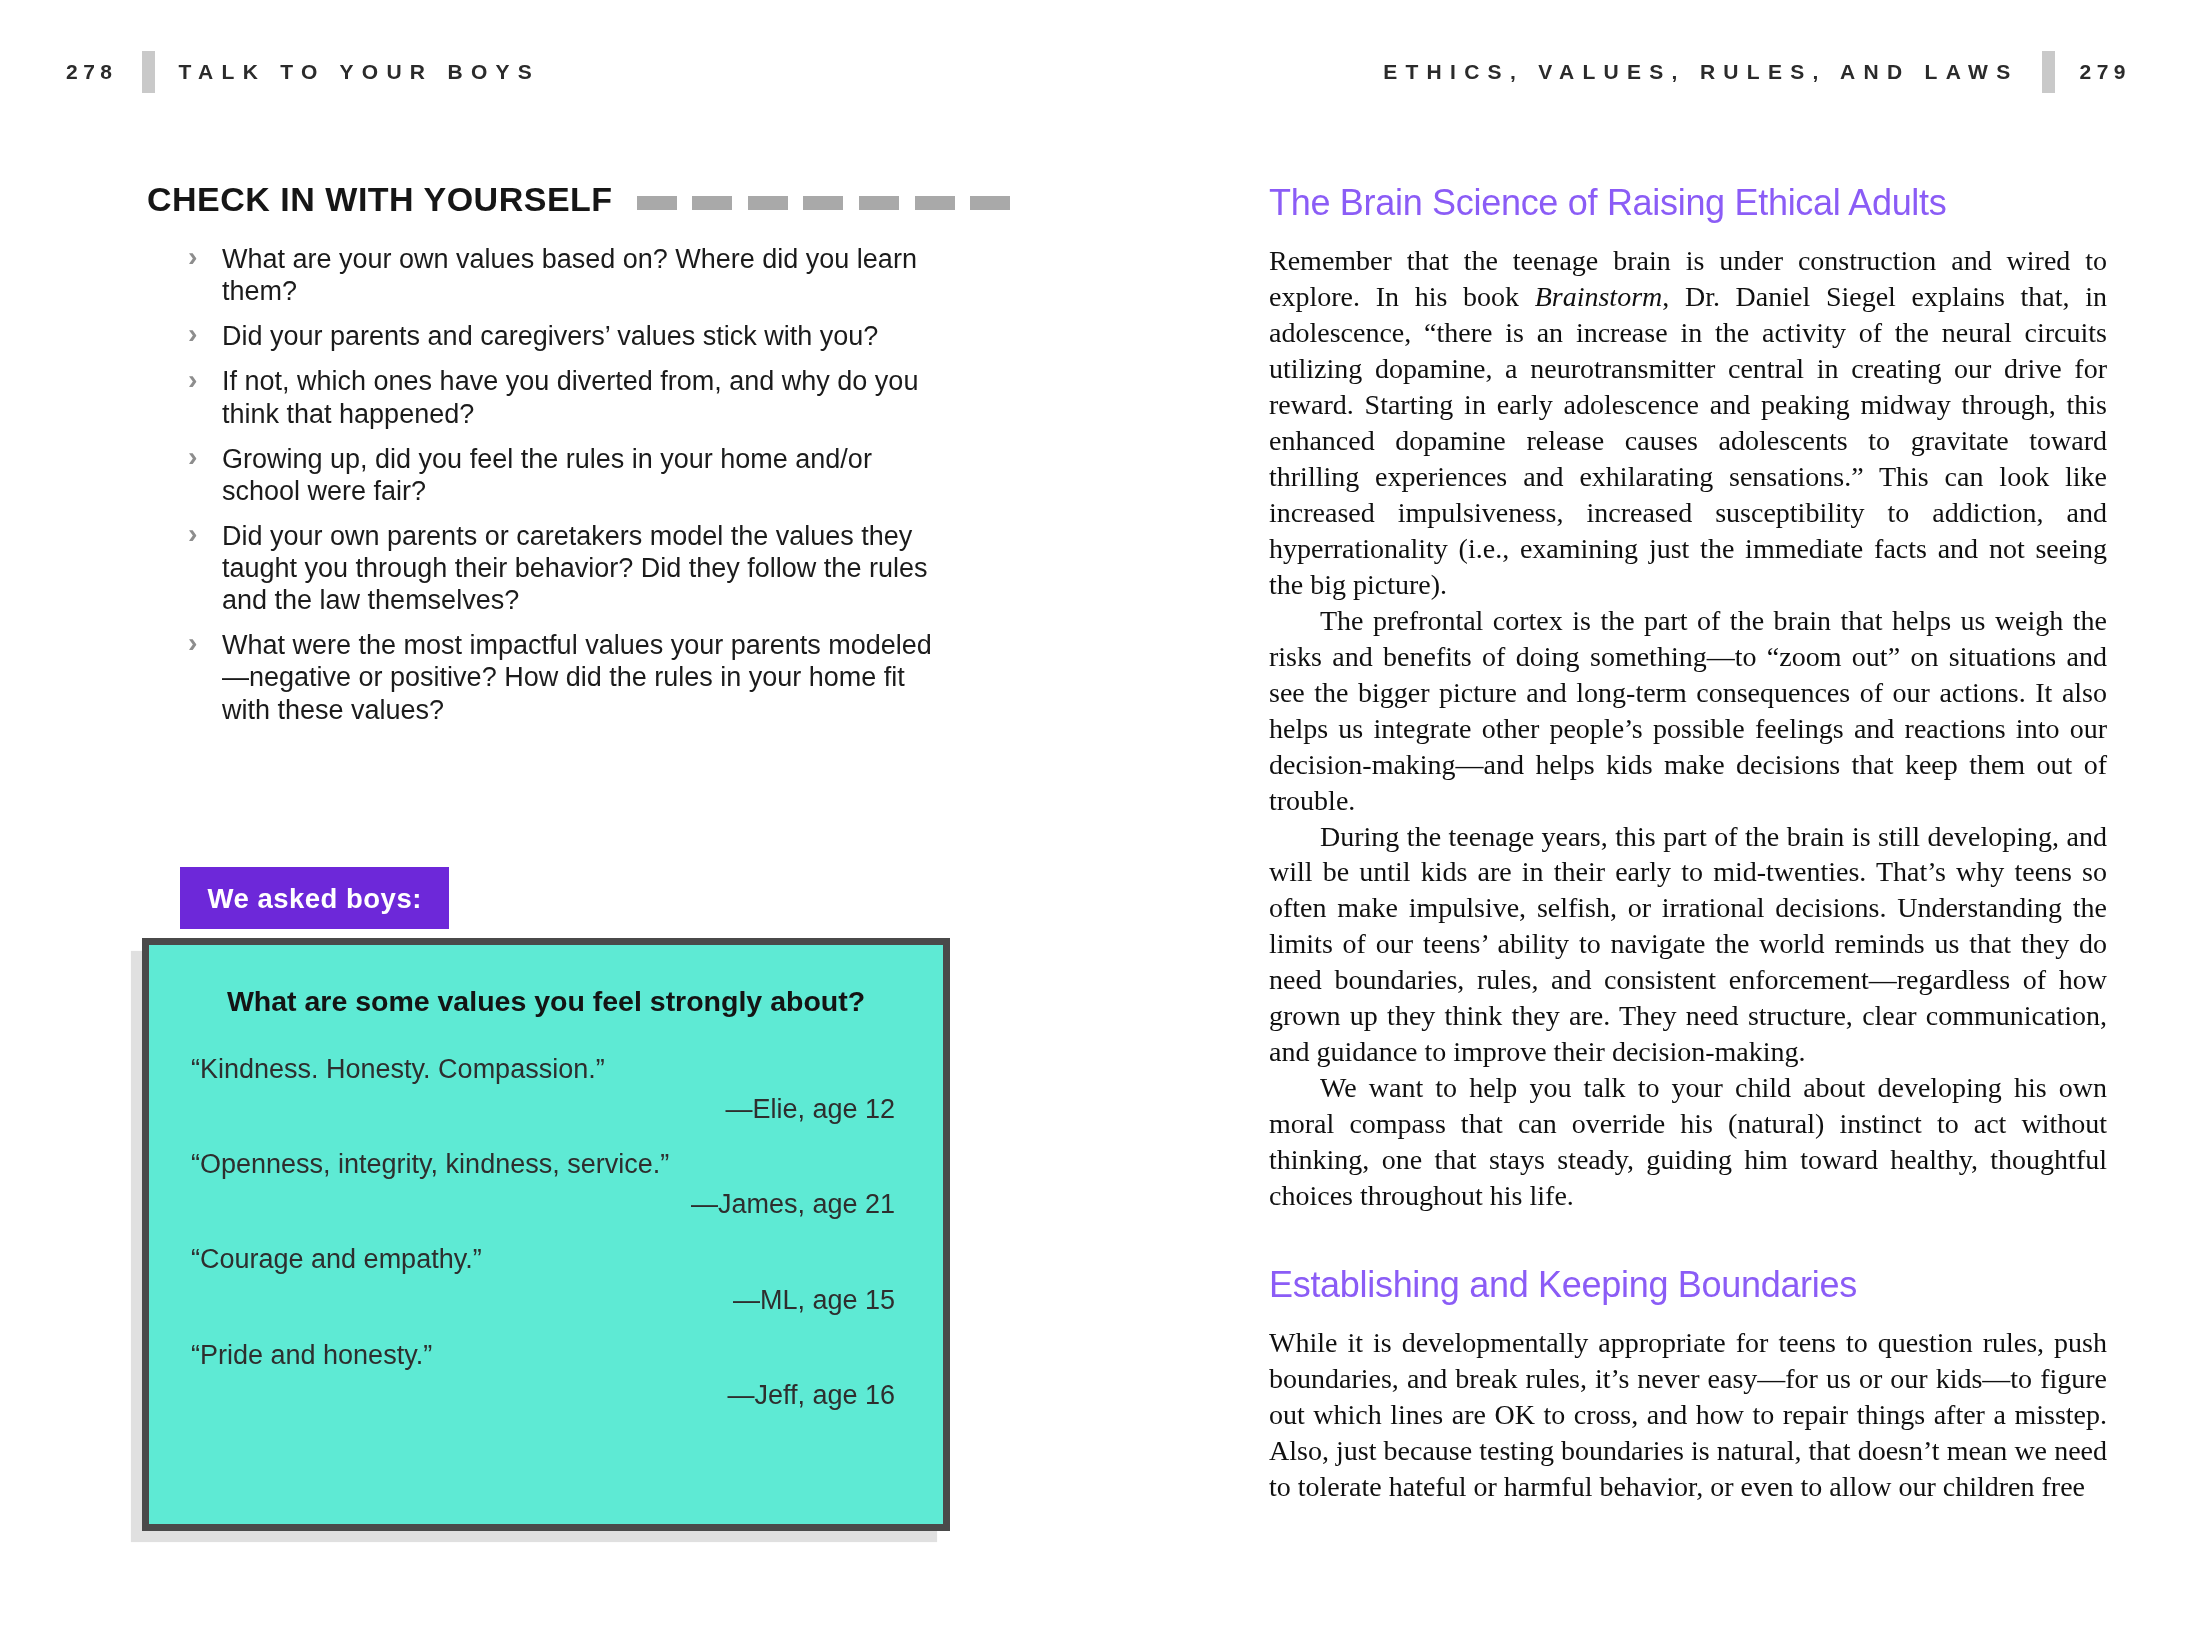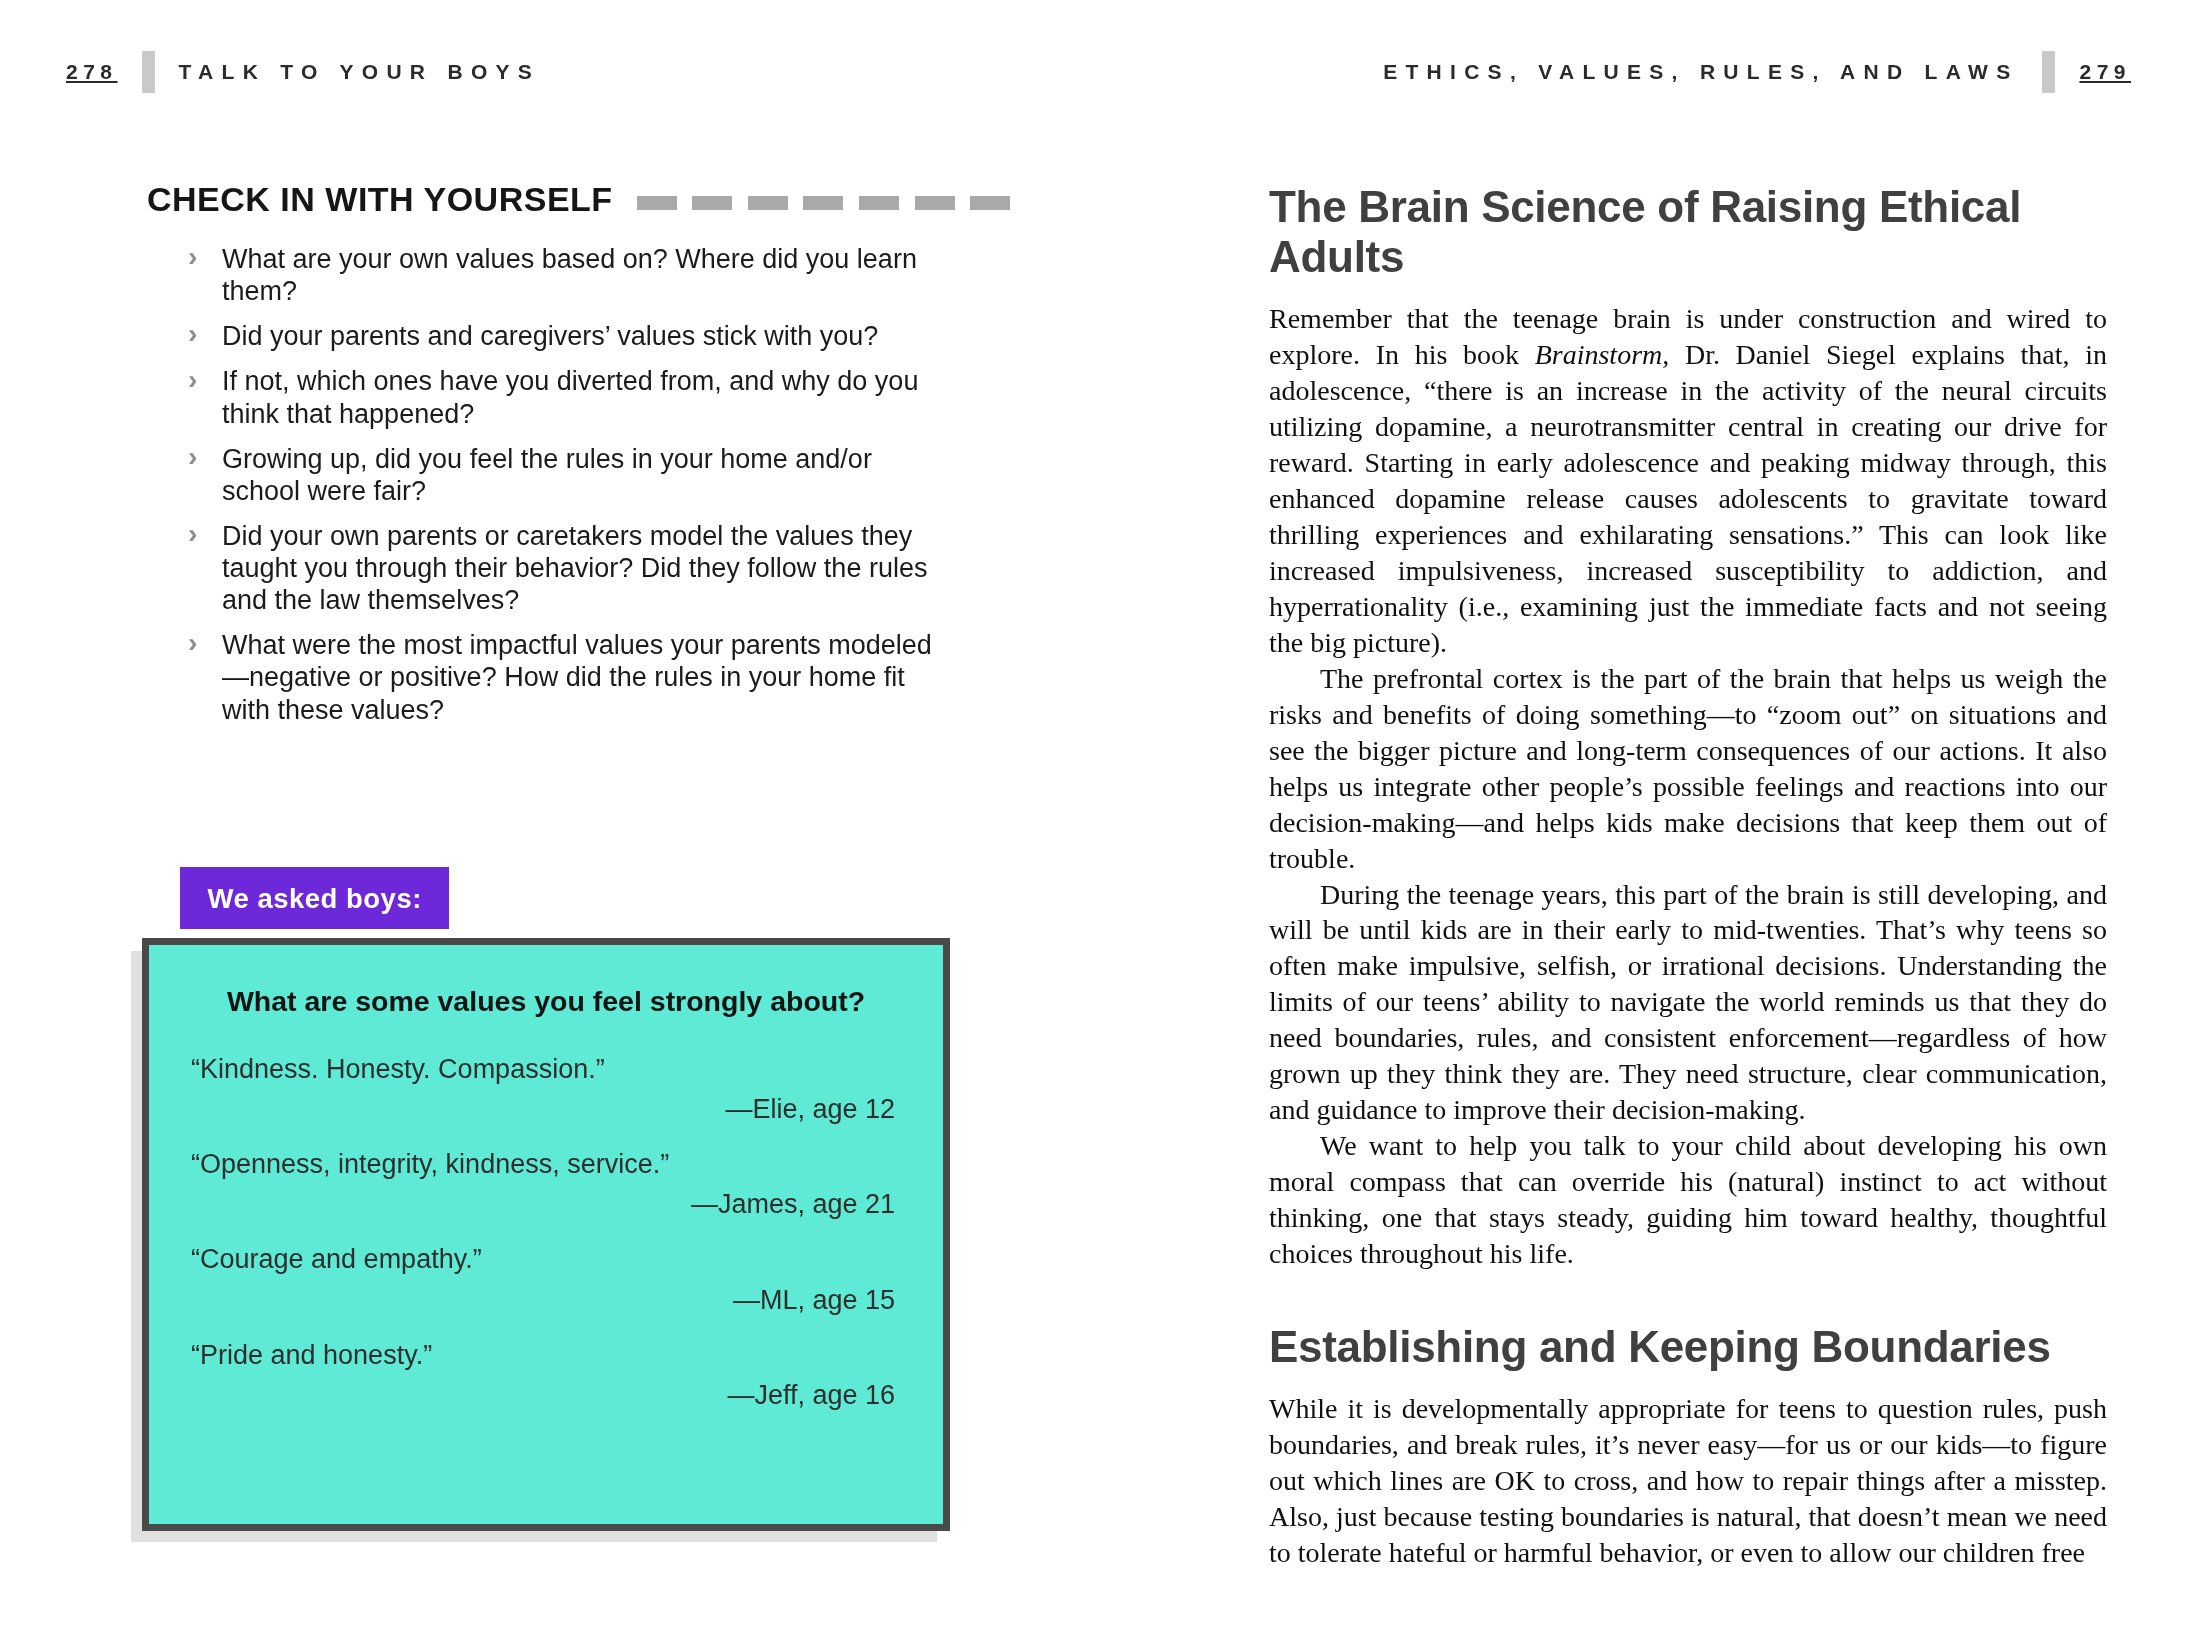--- a/index.html
+++ b/index.html
@@ -2,21 +2,21 @@
 <html style="font-size:14.7px"><head>
 <meta charset="utf-8">
 <style>
   html,body{margin:0;padding:0;background:#ffffff;}
   body{position:relative;width:2204px;height:1653px;overflow:hidden;
        font-family:"Liberation Sans",sans-serif;color:#1d1d1d;}
 
   
   .runhead{position:absolute;top:51px;display:flex;align-items:center;gap:24px;}
   .runhead .rh-text{font-size:21px;font-weight:600;letter-spacing:8.3px;color:#2b2b2b;white-space:nowrap;}
-  .runhead .rh-num{font-size:21px;font-weight:600;letter-spacing:5.5px;color:#2b2b2b;text-decoration:underline;}
+  .runhead .rh-num{font-size:21px;font-weight:600;letter-spacing:5.5px;color:#2b2b2b;}
   .runhead-left{left:66px;}
   .runhead-right{right:73px;}
   .sep-bar{width:13px;height:42px;background:#c9c9c9;}
 
   
   .left-page{position:absolute;left:147px;top:180px;width:792px;}
   .heading-row{display:flex;align-items:center;gap:24px;}
   .checkin-heading{margin:0;font-size:34px;font-weight:700;letter-spacing:0.5px;color:#161616;white-space:nowrap;}
   .dashes{display:flex;gap:15.6px;margin-top:7.3px;}
   .dash{width:40px;height:13.8px;background:#a9a9a9;}
@@ -32,21 +32,21 @@
   .asked-box{position:absolute;left:142px;top:938px;width:808px;height:593px;box-sizing:border-box;
              background:#5eead4;border:7.3px solid #4a4a4a;box-shadow:-12px 12px 0 -0.9px #e0e0e0;z-index:1;}
   .box-question{margin:40px 27.5px 0;text-align:center;font-size:28.5px;font-weight:700;color:#141414;}
   .quote-list{margin:35px 48px 0 42px;}
   .quote-item{margin-bottom:22px;}
   .quote-text{margin:0;font-size:27px;line-height:1.22;color:#2e2e2e;}
   .quote-attr{margin:7.3px 0 0;font-size:27px;line-height:1.22;color:#2e2e2e;text-align:right;}
 
   
   .right-page{position:absolute;left:1269px;top:182px;width:838px;}
-  .section-heading{margin:0 0 19px;font-size:44px;font-weight:700;color:#404040;letter-spacing:-0.3px;}
+  .section-heading{margin:0 0 19px;font-size:36px;font-weight:400;color:#8b5cf6;letter-spacing:-0.3px;}
   .section-heading.second{margin-top:50px;}
   .right-page p{margin:0;font-family:"Liberation Serif",serif;font-size:28px;line-height:1.285;
                 text-align:justify;color:#101010;}
   .right-page p.indent{text-indent:51px;}
   .book-italic{font-style:italic;}
 </style>
 </head>
 <body>
 
 <header class="runhead runhead-left">

